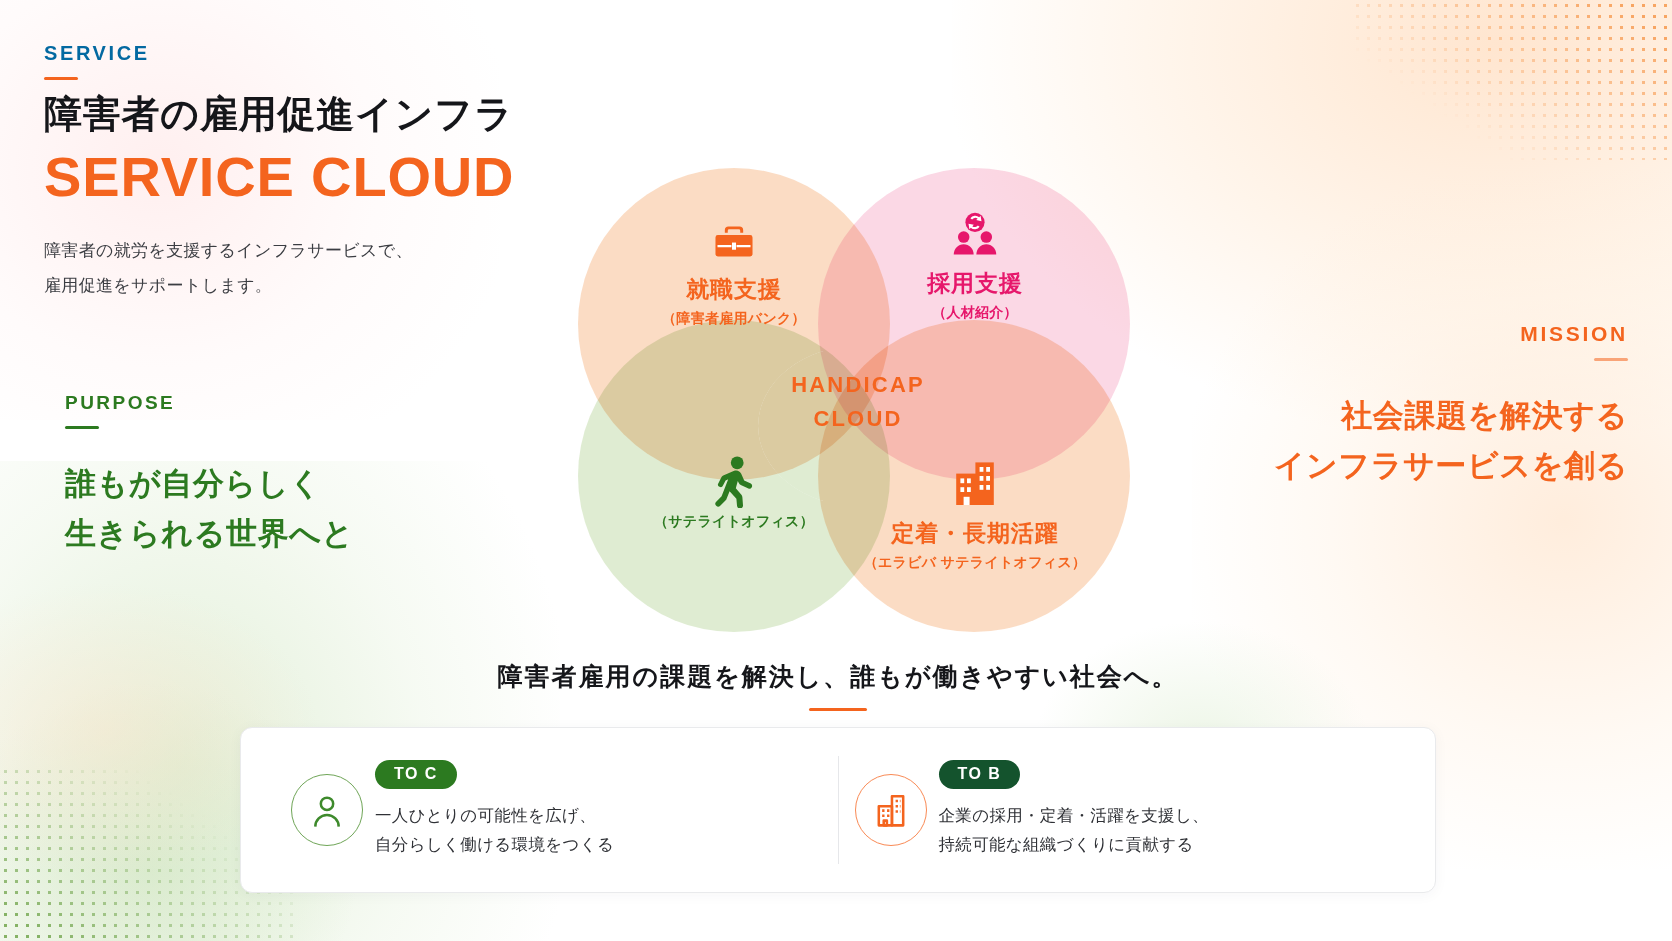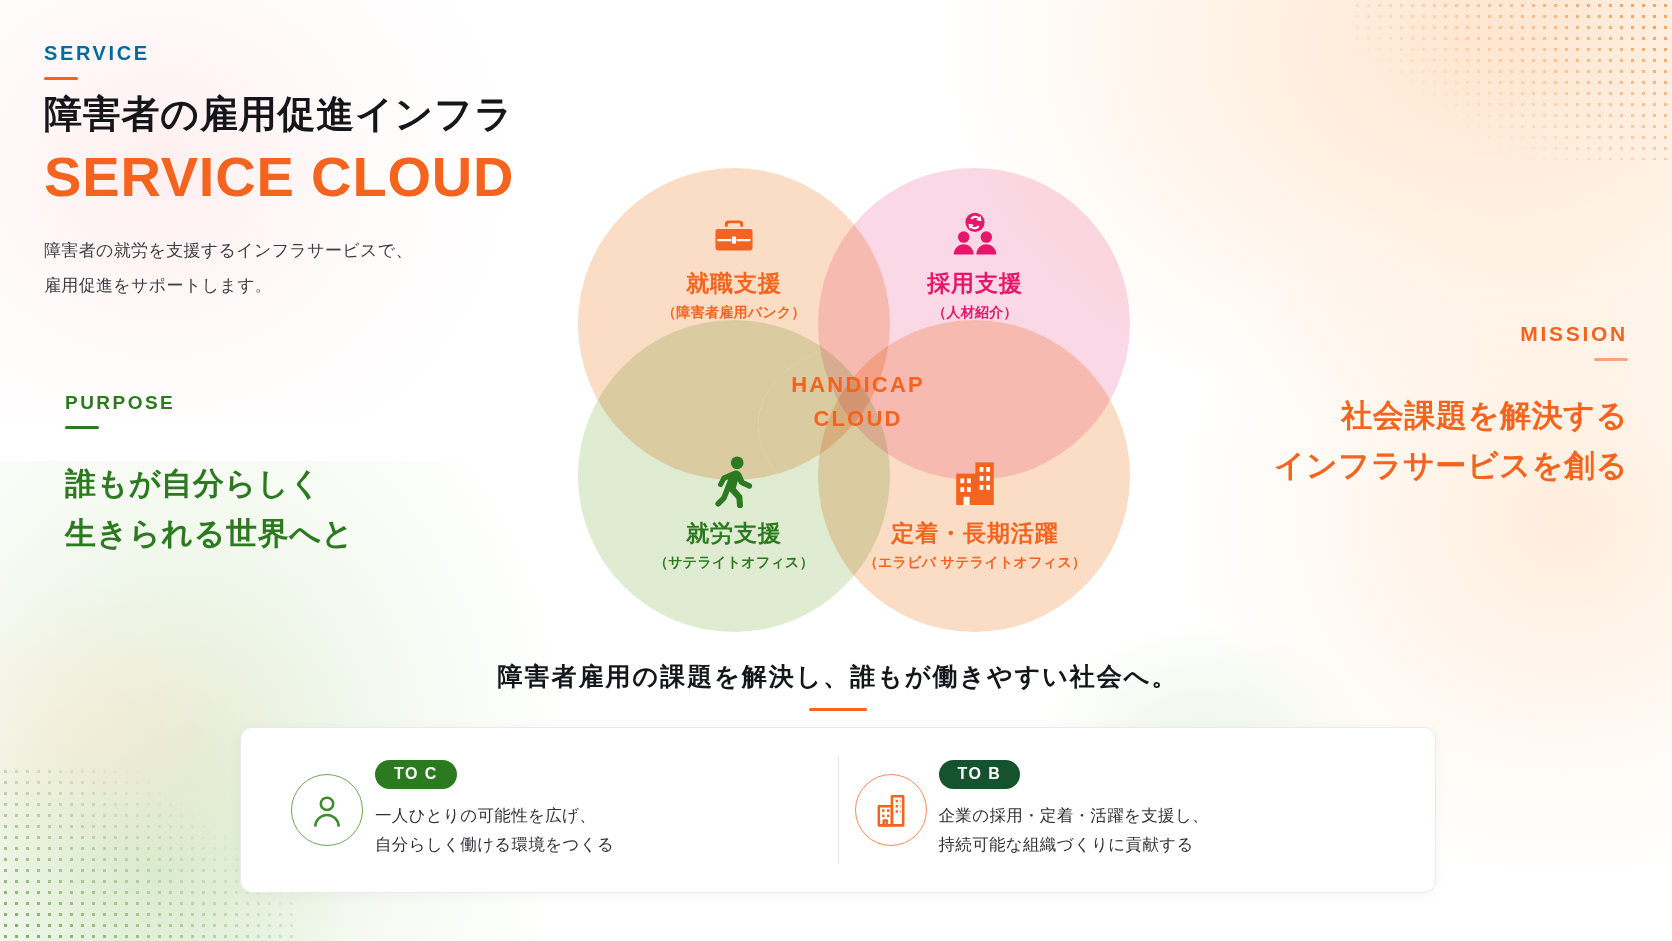--- a/index.html
+++ b/index.html
@@ -121,21 +121,21 @@
     position:absolute; left:186px; top:200px; width:200px;
     text-align:center; color:#F4641E; font-weight:700; font-size:22px;
     letter-spacing:.10em; line-height:1.55;
   }
 
   .venn-node { position:absolute; width:230px; text-align:center; }
   .venn-node .vn-icon { height:52px; display:flex; align-items:flex-end; justify-content:center; }
   .venn-node .vn-title { margin-top:10px; font-size:23px; font-weight:700; letter-spacing:.04em; }
   .venn-node .vn-sub   { margin-top:5px; font-size:14px; font-weight:700; letter-spacing:.02em; }
 
-  .vn-tl { left:47px;  top:38px;  }
+  .vn-tl { left:47px;  top:44px;  }
   .vn-tr { left:288px; top:38px;  }
   .vn-bl { left:47px;  top:288px; }
   .vn-br { left:288px; top:288px; }
 
   .c-orange { color:#F4641E; }
   .c-pink   { color:#E6176B; }
   .c-green  { color:#2C7A20; }
 
   
   #bottom { position:absolute; left:240px; top:660px; width:1196px; }
@@ -250,21 +250,20 @@
     <div class="vn-sub c-pink">（人材紹介）</div>
   </div>
 
   <div class="venn-node vn-bl">
     <div class="vn-icon">
       <svg width="44" height="52" viewBox="0 0 22 26" fill="#2C7A20" aria-hidden="true">
         <circle cx="12.6" cy="3.4" r="3.2"></circle>
         <path d="M11.1 7.4c1.5-.5 2.9.2 3.5 1.5l1.5 3.3 3.3 1.6a1.4 1.4 0 0 1-1.2 2.5l-3.8-1.8a2.3 2.3 0 0 1-1-1l-.5-1-1 3.6 2.8 3.3c.3.4.5.8.5 1.3l.3 3.9a1.5 1.5 0 0 1-3 .2l-.3-3.4-3.4-3.8-1.7 4.3-3 3a1.4 1.4 0 0 1-2-2l2.7-2.8 3.3-8.5-1.3.6-1.3 2.6a1.3 1.3 0 1 1-2.3-1.2l1.5-3c.2-.4.5-.7.9-.9z"></path>
       </svg>
     </div>
-    <div class="vn-title c-green">就労支援</div>
     <div class="vn-sub c-green">（サテライトオフィス）</div>
   </div>
 
   <div class="venn-node vn-br">
     <div class="vn-icon">
       <svg width="48" height="50" viewBox="0 0 24 25" fill="#F4641E" aria-hidden="true">
         <path d="M12.2 2.2h9.2v21.3h-9.2z"></path>
         <path d="M2.6 7.8h10.2v15.7H2.6z"></path>
         <g fill="#ffffff">
           <rect x="14.3" y="4.5" width="1.9" height="2.4"></rect>

